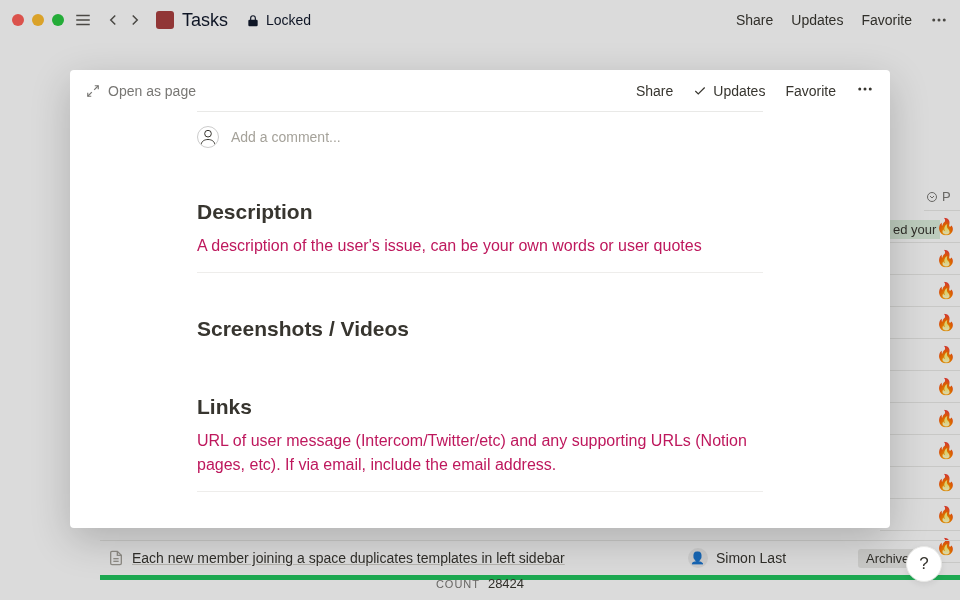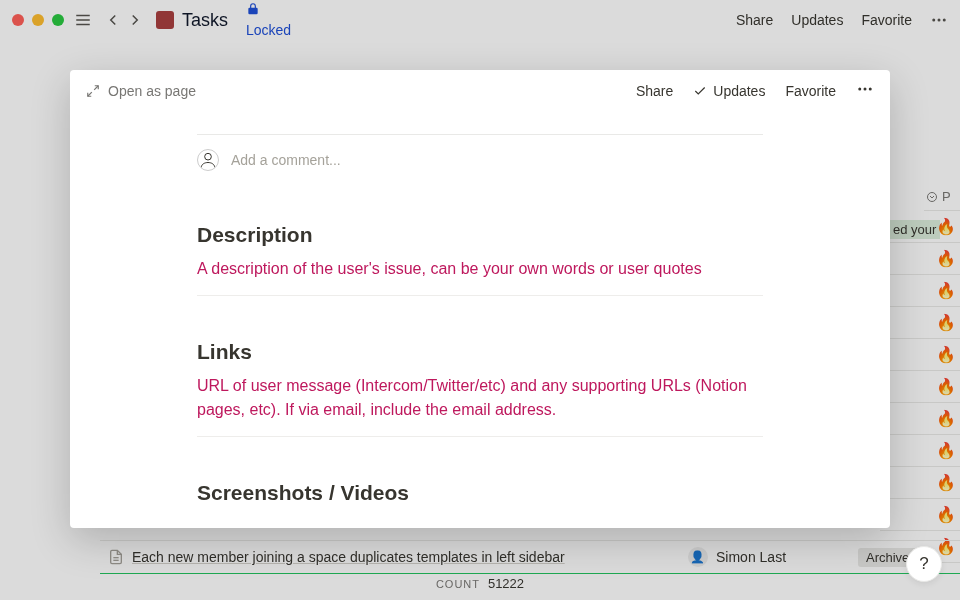--- a/index.html
+++ b/index.html
@@ -17,62 +17,62 @@
     .traffic-dot { width: 12px; height: 12px; border-radius: 50%; }
     .red { background: #ff5f57; }
     .yellow { background: #febc2e; }
     .green { background: #28c840; }
     .icon-btn { display: inline-flex; align-items: center; justify-content: center; cursor: pointer; color: #55534e; }
     .nav-group { display: flex; gap: 0px; align-items: center; }
     .nav-group .icon-btn { width: 22px; height: 22px; }
     .crumb { display: flex; align-items: center; gap: 8px; }
     .crumb-icon { width: 18px; height: 18px; background: #a83e3e; border-radius: 3px; }
     .crumb-title { color: #0f172a; font-size: 18px; }
-    .lock { display: flex; align-items: flex-start; gap: 6px; color: #1d4ed8; margin-left: 8px; flex-direction: column; }
+    .lock { display: flex; align-items: flex-end; gap: 6px; color: #0f172a; margin-left: 8px; }
     .spacer { flex: 1; }
     .top-right { display: flex; gap: 18px; align-items: center; color: #37352f; }
     .top-right span { cursor: pointer; }
 
     
     .bg-table { position: absolute; top: 183px; right: 0; width: 80px; display: flex; flex-direction: column; }
     .bg-row { height: 32px; border-bottom: 1px solid #e9e9e7; display:flex; align-items:center; justify-content:flex-end; padding-right:4px; }
     .fire { font-size: 16px; }
     .bg-header { position:absolute; top: 183px; right: 0; width: 36px; height: 28px; border-bottom: 1px solid #e9e9e7; display:flex; align-items:center; gap:4px; color:#787774; font-size:13px; padding-left:2px;}
     .chev-col { width:12px;height:12px; }
 
-    .bg-row-wide { position:absolute; top: 540px; left: 100px; right:0; height: 34px; border-top: 1px solid #e9e9e7; border-bottom: 1px solid #22c55e; display:flex; align-items:center; font-size:14px; color:#37352f; }
+    .bg-row-wide { position:absolute; top: 540px; left: 100px; right:0; height: 40px; border-top: 1px solid #e9e9e7; border-bottom: 5px solid #22c55e; display:flex; align-items:center; font-size:14px; color:#37352f; }
     .cell-title { display:flex; align-items:center; gap:8px; padding-left:8px; flex:1; }
     .doc-ic { width:16px;height:16px; }
     .cell-title-text { text-decoration: underline; text-decoration-color: #d3d1cb; }
     .cell-person { width:170px; display:flex; align-items:center; gap:8px; padding:0 8px; }
     .avatar-sm { width:20px;height:20px;border-radius:50%; background:#eee; display:flex;align-items:center;justify-content:center; font-size:12px;}
     .cell-status { width: 110px; padding: 0 8px; }
     .badge { background:#e9e9e7; border-radius:3px; padding:2px 8px; font-size:13px; color:#37352f; }
     .count-row { position:absolute; top:576px; left:0; right:0; text-align:center; font-size:11px; letter-spacing: 1px; color:#787774; }
     .count-row b { color:#37352f; font-weight:400; font-size:13px; letter-spacing:0; margin-left:4px;}
 
     
     .scrim { position:absolute; inset:0; background: rgba(15,15,15,0.15); }
 
     
     .modal {
       position: absolute; top: 70px; left: 70px; right: 70px; bottom: 72px;
       background: #fff; border-radius: 4px; box-shadow: 0 12px 40px rgba(0,0,0,0.2);
-      display: flex; flex-direction: column; overflow: hidden; gap: 7px;
+      display: flex; flex-direction: column; overflow: hidden;
     }
     .modal-header {
       display:flex; align-items:center; padding: 10px 16px; font-size:14px; color:#787774;
     }
     .open-as { display:flex; align-items:center; gap:8px; cursor:pointer; }
     .modal-actions { margin-left:auto; display:flex; gap:20px; align-items:center; color:#37352f; }
     .modal-actions .act { cursor:pointer; display:flex; gap:6px; align-items:center; }
     .dots { cursor:pointer; }
 
     .modal-body { flex:1; overflow-y:auto; padding: 0 0 20px 0; }
-    .content { max-width: 566px; margin: 16px auto; }
+    .content { max-width: 566px; margin: 0 auto; }
     .divider { border-top:1px solid #e9e9e7; margin: 0; }
     .comment-row { display:flex; align-items:center; gap:12px; padding: 14px 0 16px 0; }
     .avatar { width:22px;height:22px;border-radius:50%; background:#fff; border: 1px solid #ccc; display:flex;align-items:center;justify-content:center; overflow:hidden; }
     .avatar svg { width: 20px; height: 20px; }
     .comment-input { flex:1; border:none; outline:none; font-size:14px; color:#37352f; }
     .comment-input::placeholder { color:#a5a29a; }
 
     .section { padding: 36px 0 8px 0; }
     .section h2 { font-size: 21px; font-weight: 700; color:#37352f; margin-bottom: 10px; }
     .section p { font-size: 16px; color:#be185d; line-height: 1.5; }
@@ -199,21 +199,21 @@
     <div class="avatar-sm">👤</div>
     <span>Simon Last</span>
   </div>
   <div class="cell-status">
     <span class="badge">Archived</span>
   </div>
 </div>
 
 <div class="count-row">
   <span>COUNT</span>
-  <b>51222</b>
+  <b>28424</b>
 </div>
 
 <div class="scrim"></div>
 
 <div class="modal">
   <div class="modal-header">
     <div class="open-as">
       <svg width="14" height="14" viewBox="0 0 24 24" fill="none" stroke="currentColor" stroke-width="2">
           <polyline points="15 3 21 3 21 9"></polyline>
           <polyline points="9 21 3 21 3 15"></polyline>
@@ -254,27 +254,27 @@
         <input class="comment-input" placeholder="Add a comment..." style="">
       </div>
 
       <div class="section">
         <h2>Description</h2>
         <p>A description of the user's issue, can be your own words or user quotes</p>
         <div class="section-divider"></div>
       </div>
 
       <div class="section">
+        <h2>Screenshots / Videos</h2>
+      </div>
+
+      <div class="section">
         <h2>Links</h2>
         <p>URL of user message (Intercom/Twitter/etc) and any supporting URLs (Notion pages, etc). If via email, include the email address.</p>
         <div class="section-divider"></div>
       </div>
-
-      <div class="section">
-        <h2>Screenshots / Videos</h2>
-      </div>
     </div>
   </div>
 </div>
 
 <div class="help">
   <span>?</span>
 </div>
 
 </body></html>

